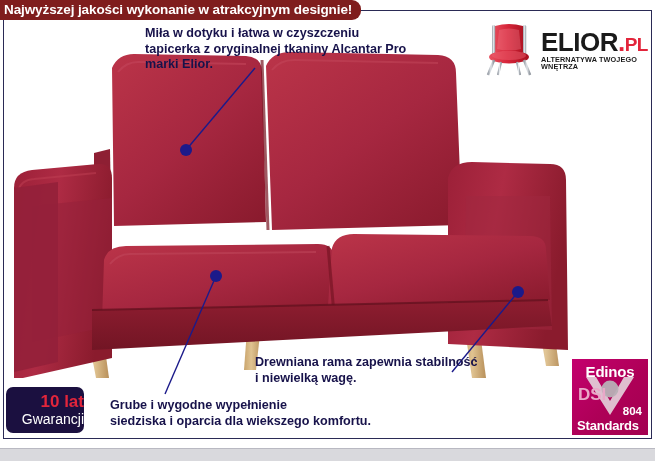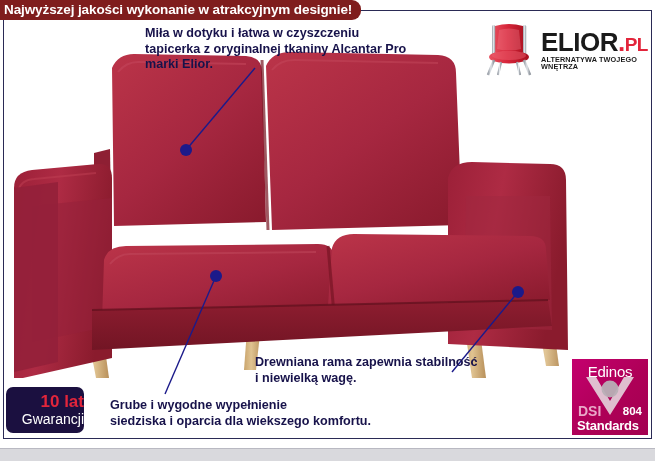--- a/index.html
+++ b/index.html
@@ -106,25 +106,25 @@
   .edinos {
     position:absolute; right:7px; bottom:26px;
     width:76px; height:76px;
     background:linear-gradient(135deg,#c4006e 0%,#ae0057 55%,#a30050 100%);
     z-index:35;
     display:flex; flex-direction:column; align-items:center;
     justify-content:flex-start;
     padding-top:5px;
     overflow:hidden;
   }
-  .edinos-name { color:#ffffff; font-size:15px; font-weight:normal; line-height:16px; letter-spacing:-0.2px; }
+  .edinos-name { color:#ffffff; font-size:15px; font-weight:bold; line-height:16px; letter-spacing:-0.2px; }
   .edinos-mark { position:absolute; left:0; top:16px; width:76px; height:44px; }
   .edinos-dsi {
-    position:absolute; left:6px; bottom:18px;
-    color:#e9a8c8; font-size:14px; font-weight:bold; line-height:12px;
+    position:absolute; left:6px; bottom:34px;
+    color:#e9a8c8; font-size:17px; font-weight:bold; line-height:12px;
   }
   .edinos-804 {
     position:absolute; right:6px; bottom:18px;
     color:#ffffff; font-size:11.5px; font-weight:bold; line-height:12px;padding-left:40px;
   }
   .edinos-std {
     position:absolute; left:0; bottom:2px; width:72px; text-align:center;
     color:#ffffff; font-size:13px; font-weight:bold; line-height:14px; letter-spacing:-0.2px;
   }
 </style>

